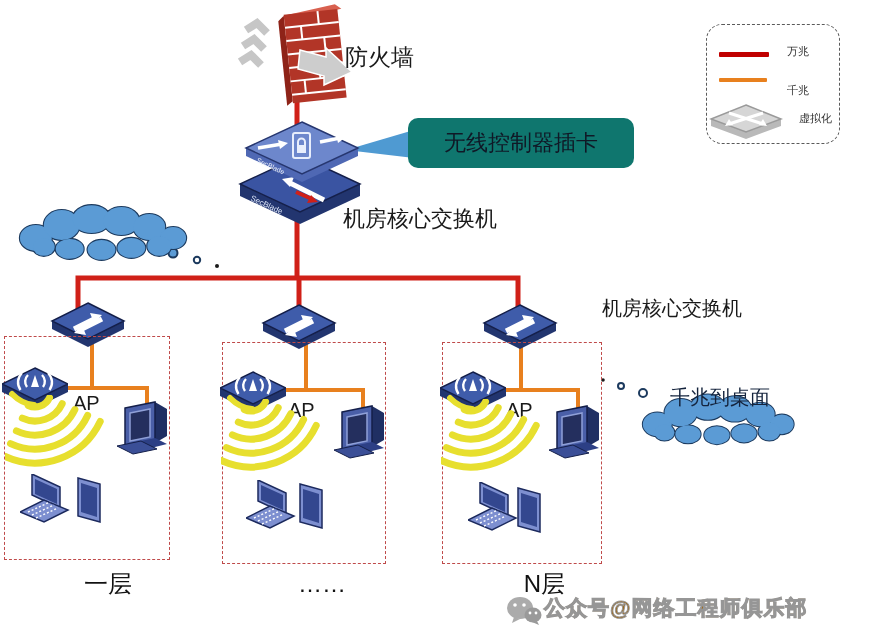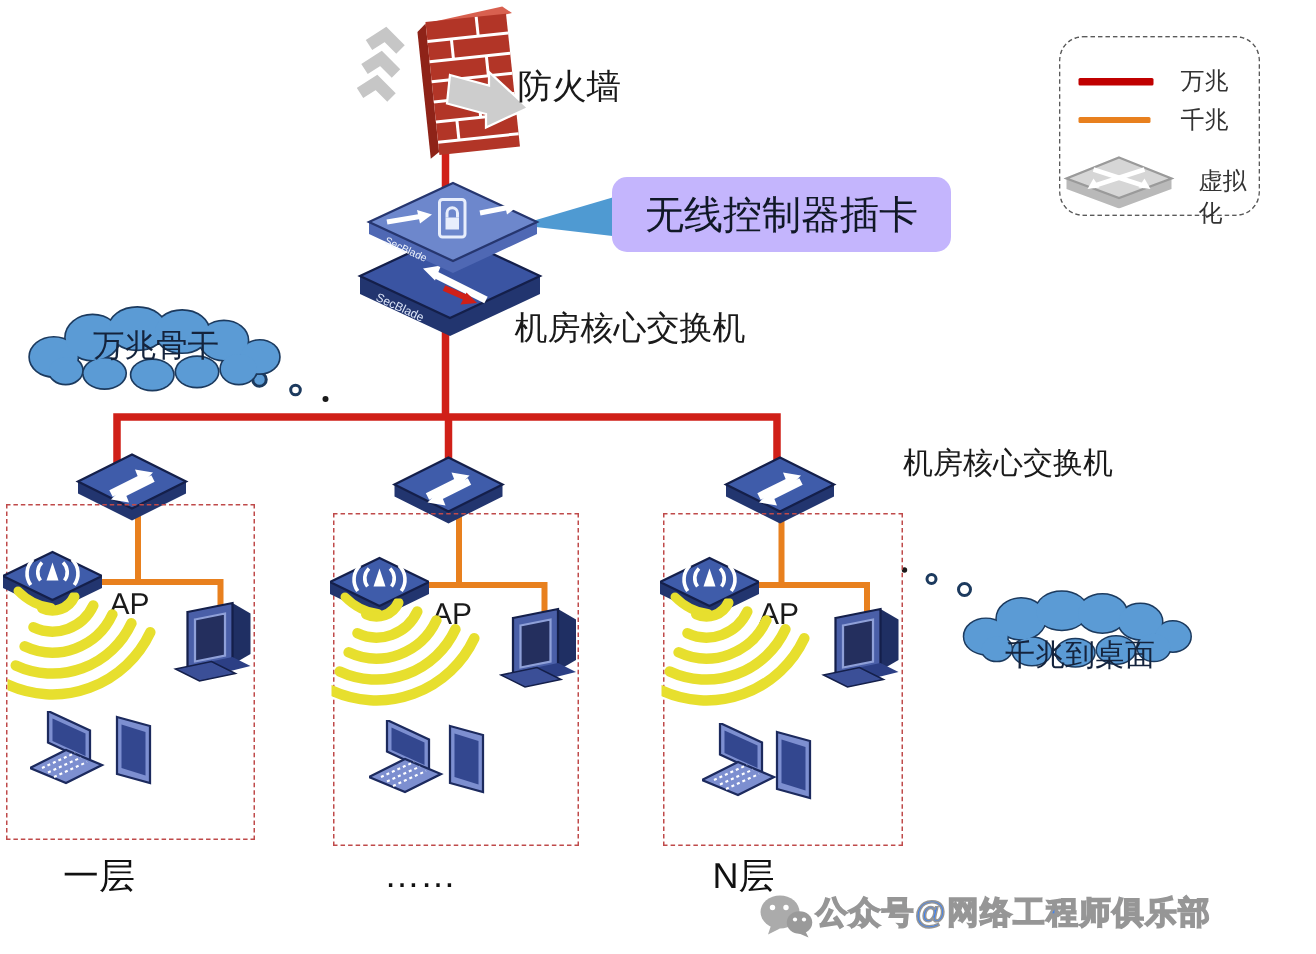--- a/index.html
+++ b/index.html
@@ -3,31 +3,31 @@
 <meta charset="utf-8">
 <style>
   html,body{margin:0;padding:0;}
   body{font-family:"Liberation Sans","DejaVu Sans",sans-serif;background:#ffffff;}
   #canvas{position:relative;width:858px;height:636px;background:#ffffff;overflow:hidden;}
   .abs{position:absolute;}
   .lbl{position:absolute;color:#1a1a1a;white-space:nowrap;}
   .lbl-lg{font-size:23px;}
   .lbl-md{font-size:20px;}
   .floorbox{position:absolute;border:1px dashed #bf4a4a;}
-  .callout{position:absolute;left:408px;top:118px;width:226px;height:50px;background:#c4b5fd;
+  .callout{position:absolute;left:408px;top:118px;width:226px;height:50px;background:#0f766e;
            border-radius:10px;display:flex;align-items:center;justify-content:center;
-           font-size:26px;color:#101826;}
+           font-size:22px;color:#101826;}
   .cloud-text{position:absolute;font-size:21px;color:#14233c;text-align:center;}
   .legend{position:absolute;left:706px;top:24px;width:132px;height:118px;
           border:1.6px dashed #5a5a5a;border-radius:16px;}
   .legend-line{position:absolute;border-radius:1px;}
-  .legend-lbl{position:absolute;font-size:16px;color:#333;}
-  .floor-lbl{position:absolute;font-size:24px;color:#111;width:90px;text-align:left;}
+  .legend-lbl{position:absolute;font-size:11px;color:#333;}
+  .floor-lbl{position:absolute;font-size:24px;color:#111;width:90px;text-align:right;}
   .watermark{position:absolute;left:544px;top:594px;font-size:21px;font-weight:bold;
-             letter-spacing:1px;color:#3b82f6;-webkit-text-stroke:1px #969696;}
+             letter-spacing:1px;color:#a16207;-webkit-text-stroke:1px #969696;}
 </style>
 </head>
 <body>
 
 <div id="canvas">
 
   <svg width="0" height="0" style="position:absolute" aria-hidden="true">
     <defs>
       <symbol id="sym-fsw" viewBox="0 0 76 56">
         <polygon points="2,28 2,36 38,54 74,36 74,28 38,46" fill="#22356f"></polygon>
@@ -195,21 +195,20 @@
   </svg>
 
   <div class="callout">
     <span>无线控制器插卡</span>
   </div>
   <div class="lbl lbl-lg" style="left:343px;top:188px;font-size:22px;margin-top:16px;">机房核心交换机</div>
 
   <svg class="abs" style="left:8px;top:200px" width="195" height="62" viewBox="0 0 196 62">
     <use href="#sym-cloud"></use>
   </svg>
-  <div class="cloud-text" style="left:14px;top:216px;width:180px;">万兆骨干</div>
 
   <svg class="abs" style="left:50px;top:293px" width="76" height="56">
       <use href="#sym-fsw"></use>
     </svg>
   <svg class="abs" style="left:261px;top:295px" width="76" height="56">
       <use href="#sym-fsw"></use>
     </svg>
   <svg class="abs" style="left:482px;top:295px" width="76" height="56">
       <use href="#sym-fsw"></use>
     </svg>
@@ -274,27 +273,27 @@
       </svg>
     <svg class="abs" style="left:514px;top:482px" width="30" height="54">
         <use href="#sym-phone"></use>
       </svg>
     <div class="floor-lbl" style="left:475px;top:568px;">N层</div>
   </div>
 
   <svg class="abs" style="left:623px;top:390px" width="195" height="56" viewBox="0 0 196 62">
     <use href="#sym-cloud"></use>
   </svg>
-  <div class="cloud-text" style="left:630px;top:423px;width:180px;font-size:20px;">千兆到桌面</div>
+  <div class="cloud-text" style="left:630px;top:384px;width:180px;font-size:20px;">千兆到桌面</div>
 
   <div class="legend">
     <div class="legend-line" style="left:12px;top:27px;width:50px;height:5px;background:#c00000;"></div>
     <div class="legend-lbl" style="left:80px;top:19px;">万兆</div>
     <div class="legend-line" style="left:12px;top:53px;width:48px;height:4px;background:#e8801e;"></div>
-    <div class="legend-lbl" style="left:80px;top:45px;font-family:Liberation Mono, monospace;">千兆</div>
+    <div class="legend-lbl" style="left:80px;top:58px;font-family:Liberation Mono, monospace;">千兆</div>
     <svg class="abs" style="left:2px;top:74px" width="74" height="40">
         <use href="#sym-grayswitch"></use>
       </svg>
     <div class="legend-lbl" style="left:92px;top:86px;">虚拟化</div>
   </div>
 
   <svg class="abs" style="left:506px;top:596px" width="36" height="30" viewBox="0 0 36 30">
     <ellipse cx="14" cy="12" rx="13" ry="11" fill="#ababab"></ellipse>
     <polygon points="8,21 6,27 14,23" fill="#ababab"></polygon>
     <circle cx="9" cy="9" r="1.8" fill="#fff"></circle>

